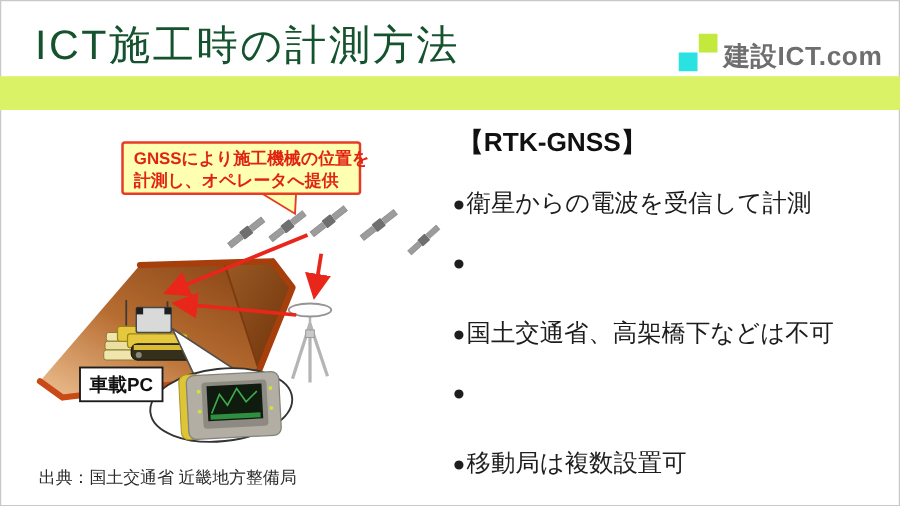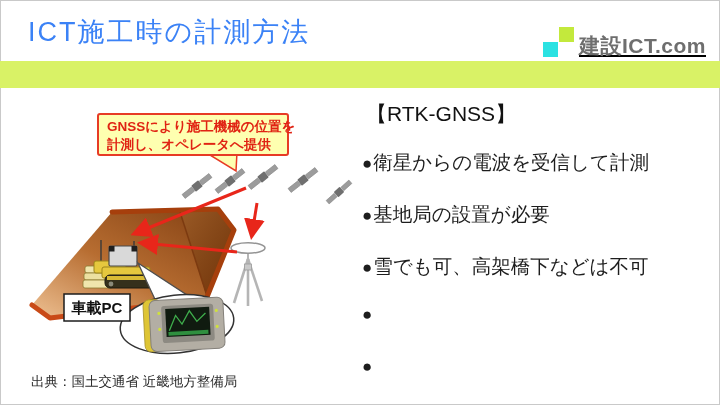--- a/index.html
+++ b/index.html
@@ -5,33 +5,33 @@
   html,body{margin:0;padding:0;}
   body{
     width:720px;height:405px;position:relative;overflow:hidden;
     background:#ffffff;
     font-family:"Liberation Sans","DejaVu Sans",sans-serif;
     box-shadow:inset 0 0 0 1px #c9c9c9;
   }
   
   .page-title{
     position:absolute;left:28px;top:14px;
-    font-size:27px;font-weight:500;color:#3b82f6;letter-spacing:2px;
+    font-size:33px;font-weight:500;color:#14532d;letter-spacing:2px;
     white-space:nowrap;
   }
-  .logo{position:absolute;right:14px;top:22px;height:36px;display:flex;align-items:flex-end;text-decoration:underline;}
+  .logo{position:absolute;right:14px;top:22px;height:36px;display:flex;align-items:flex-end;}
   .logo-squares{position:relative;width:32px;height:33px;margin-right:4px;}
   .logo-sq-green{position:absolute;right:1px;top:2px;width:15px;height:15px;background:#c3e93c;}
   .logo-sq-cyan{position:absolute;left:0;top:17px;width:15px;height:15px;background:#2be2e2;}
   .logo-text{font-size:21px;font-weight:bold;color:#6e6e6e;letter-spacing:0.5px;line-height:1;padding-bottom:2px;white-space:nowrap;}
   .accent-band{position:absolute;left:0;top:61px;width:720px;height:27px;background:#d9f266;}
   
   .rtk-heading{
     position:absolute;left:366px;top:100px;
-    font-size:21px;font-weight:normal;color:#111;white-space:nowrap;
+    font-size:21px;font-weight:bold;color:#111;white-space:nowrap;
   }
   .bullet-list{position:absolute;left:362px;top:149px;margin:0;padding:0;list-style:none;}
   .bullet-list li{
     display:flex;align-items:baseline;height:25px;margin-bottom:27px;
     font-size:19.5px;color:#1d1d1d;white-space:nowrap;
   }
   .bullet-list .marker{margin-right:1px;font-size:17px;}
   
   .diagram-svg{position:absolute;left:0;top:95px;}
   .source-caption{
@@ -57,31 +57,31 @@
 
 <div class="rtk-heading">【RTK-GNSS】</div>
 
 <ul class="bullet-list">
   <li>
     <span class="marker">●</span>
     <span>衛星からの電波を受信して計測</span>
   </li>
   <li>
     <span class="marker">●</span>
-    <span>基地局の設置が必要</span>
   </li>
   <li>
     <span class="marker">●</span>
-    <span>雪でも可、高架橋下などは不可</span>
+    <span>国土交通省、高架橋下などは不可</span>
   </li>
   <li>
     <span class="marker">●</span>
   </li>
   <li>
     <span class="marker">●</span>
+    <span>移動局は複数設置可</span>
   </li>
 </ul>
 
 <svg class="diagram-svg" width="370" height="300" viewBox="10 95 370 300">
   <defs>
     <linearGradient id="slopeGrad" x1="0%" y1="100%" x2="100%" y2="0%">
       <stop offset="0%" stop-color="#eec193"></stop>
       <stop offset="45%" stop-color="#b76d31"></stop>
       <stop offset="100%" stop-color="#7e3c10"></stop>
     </linearGradient>

